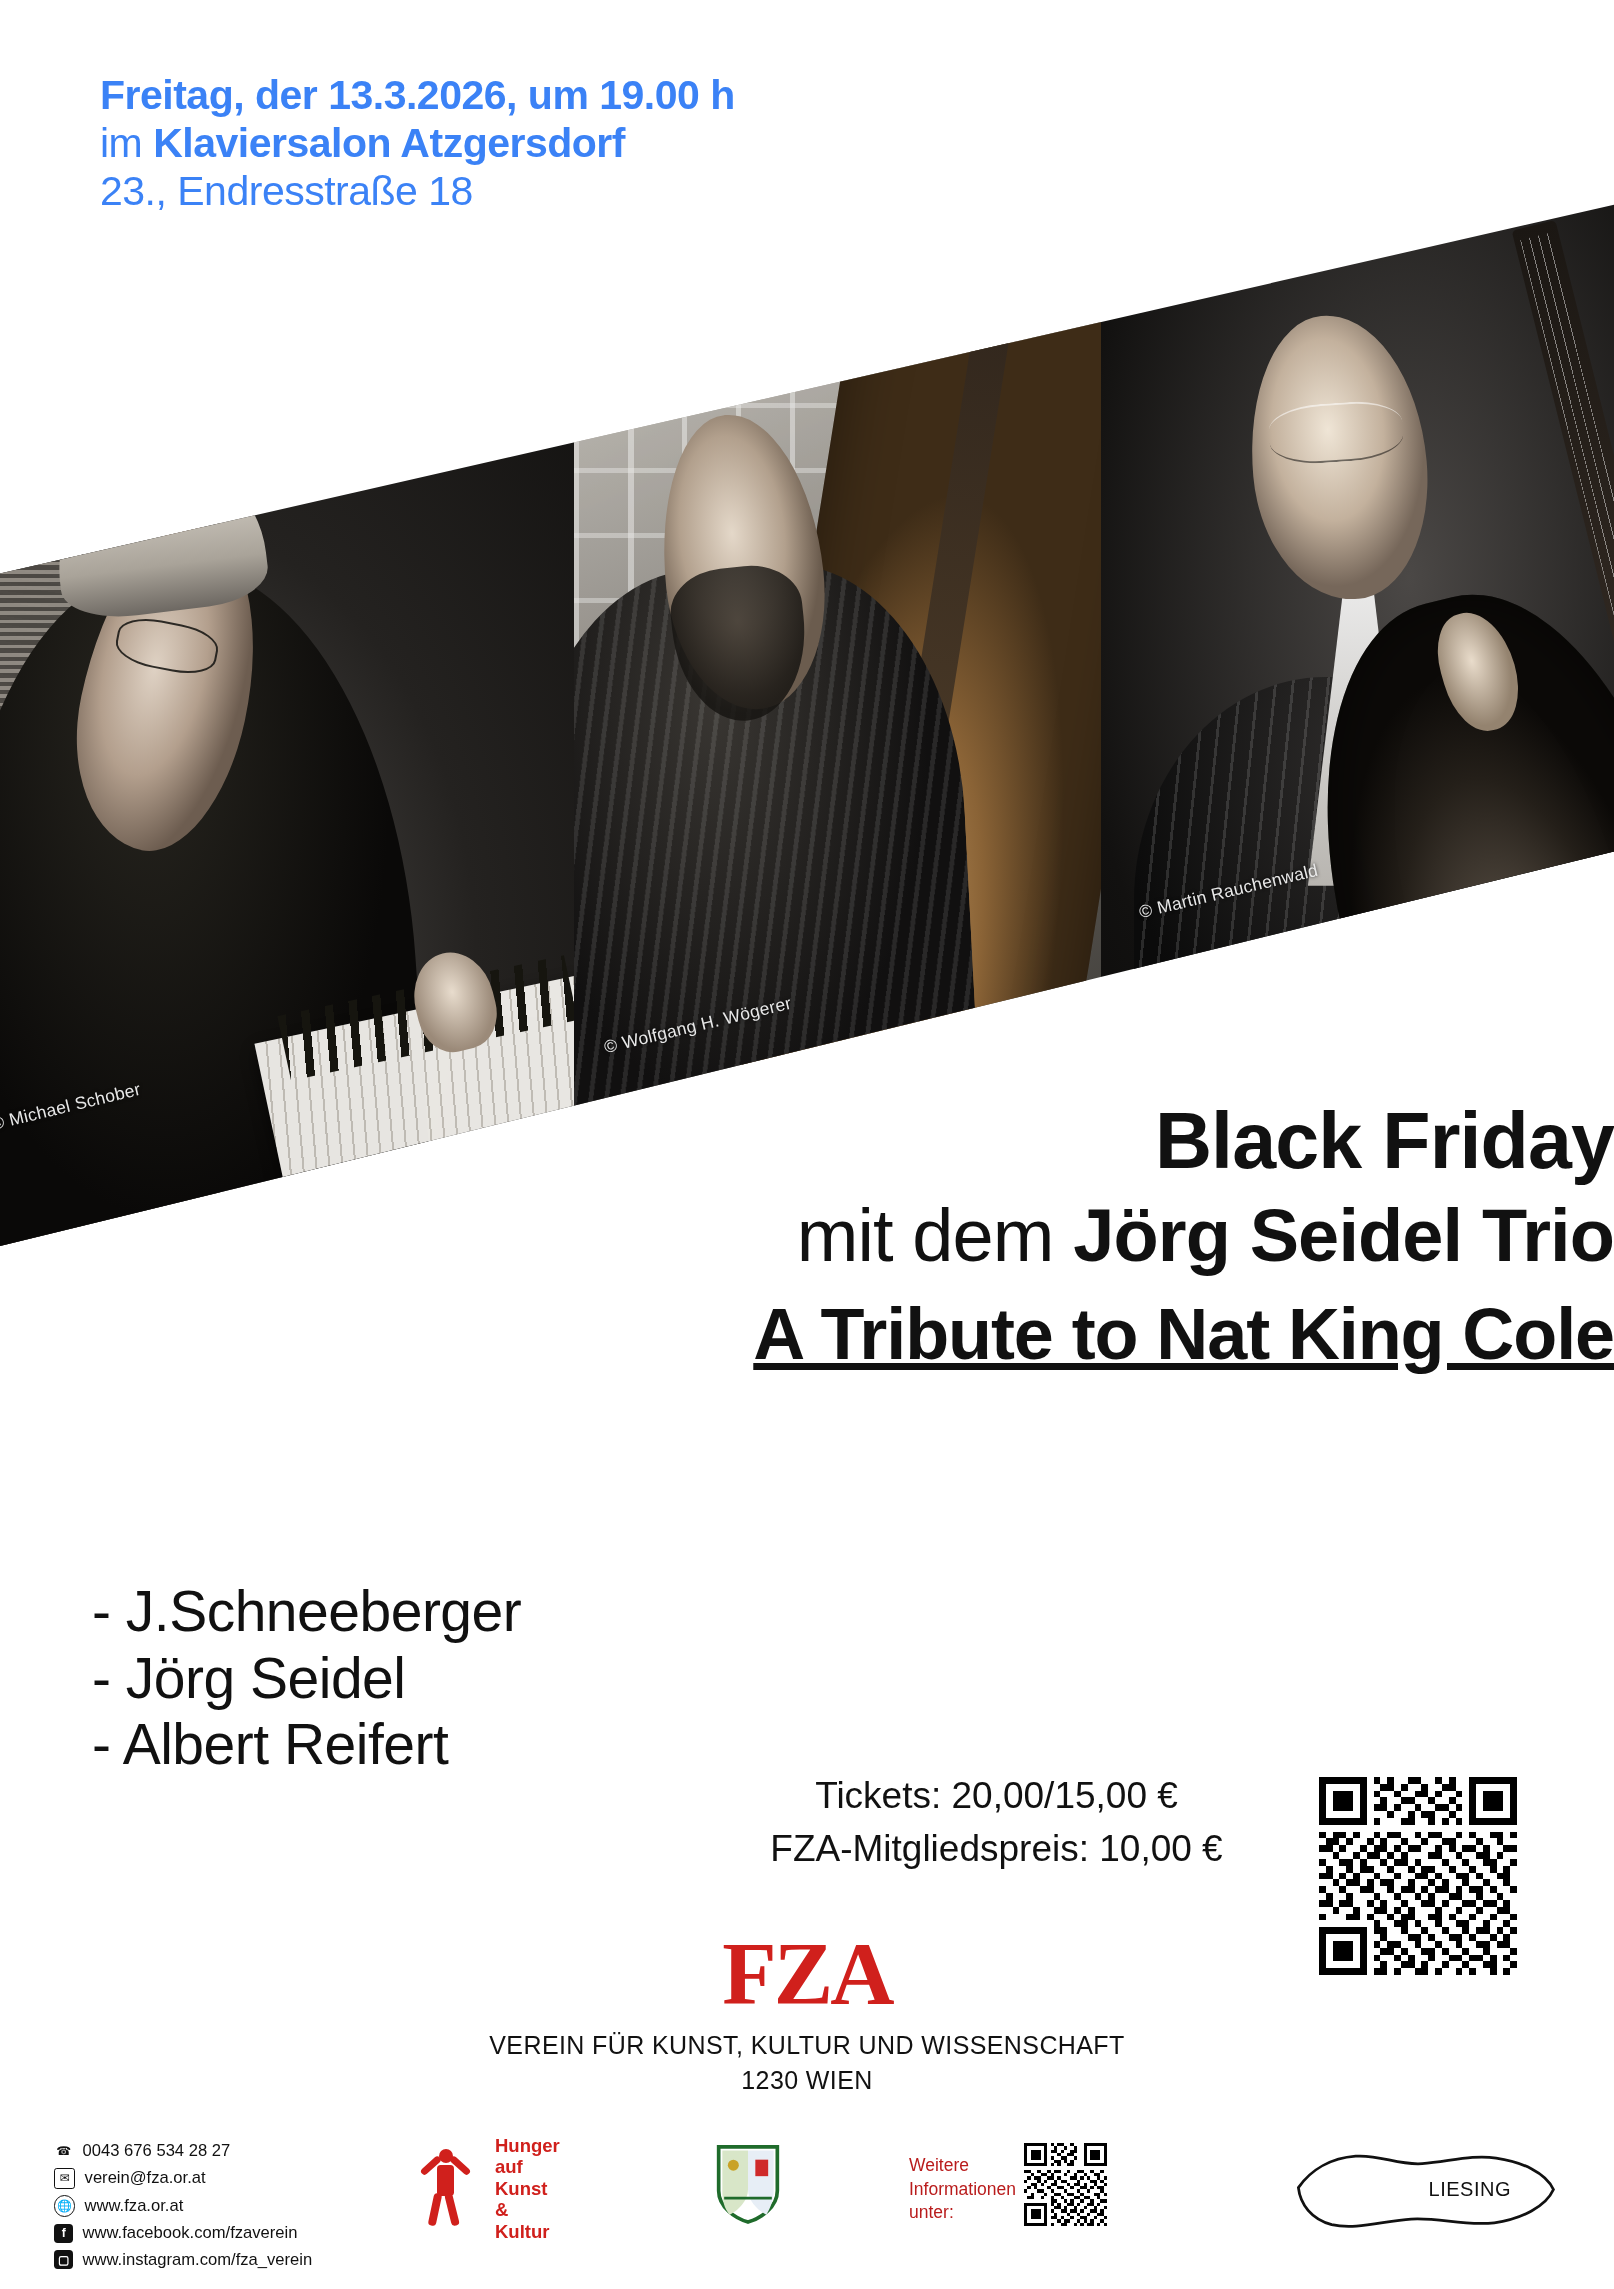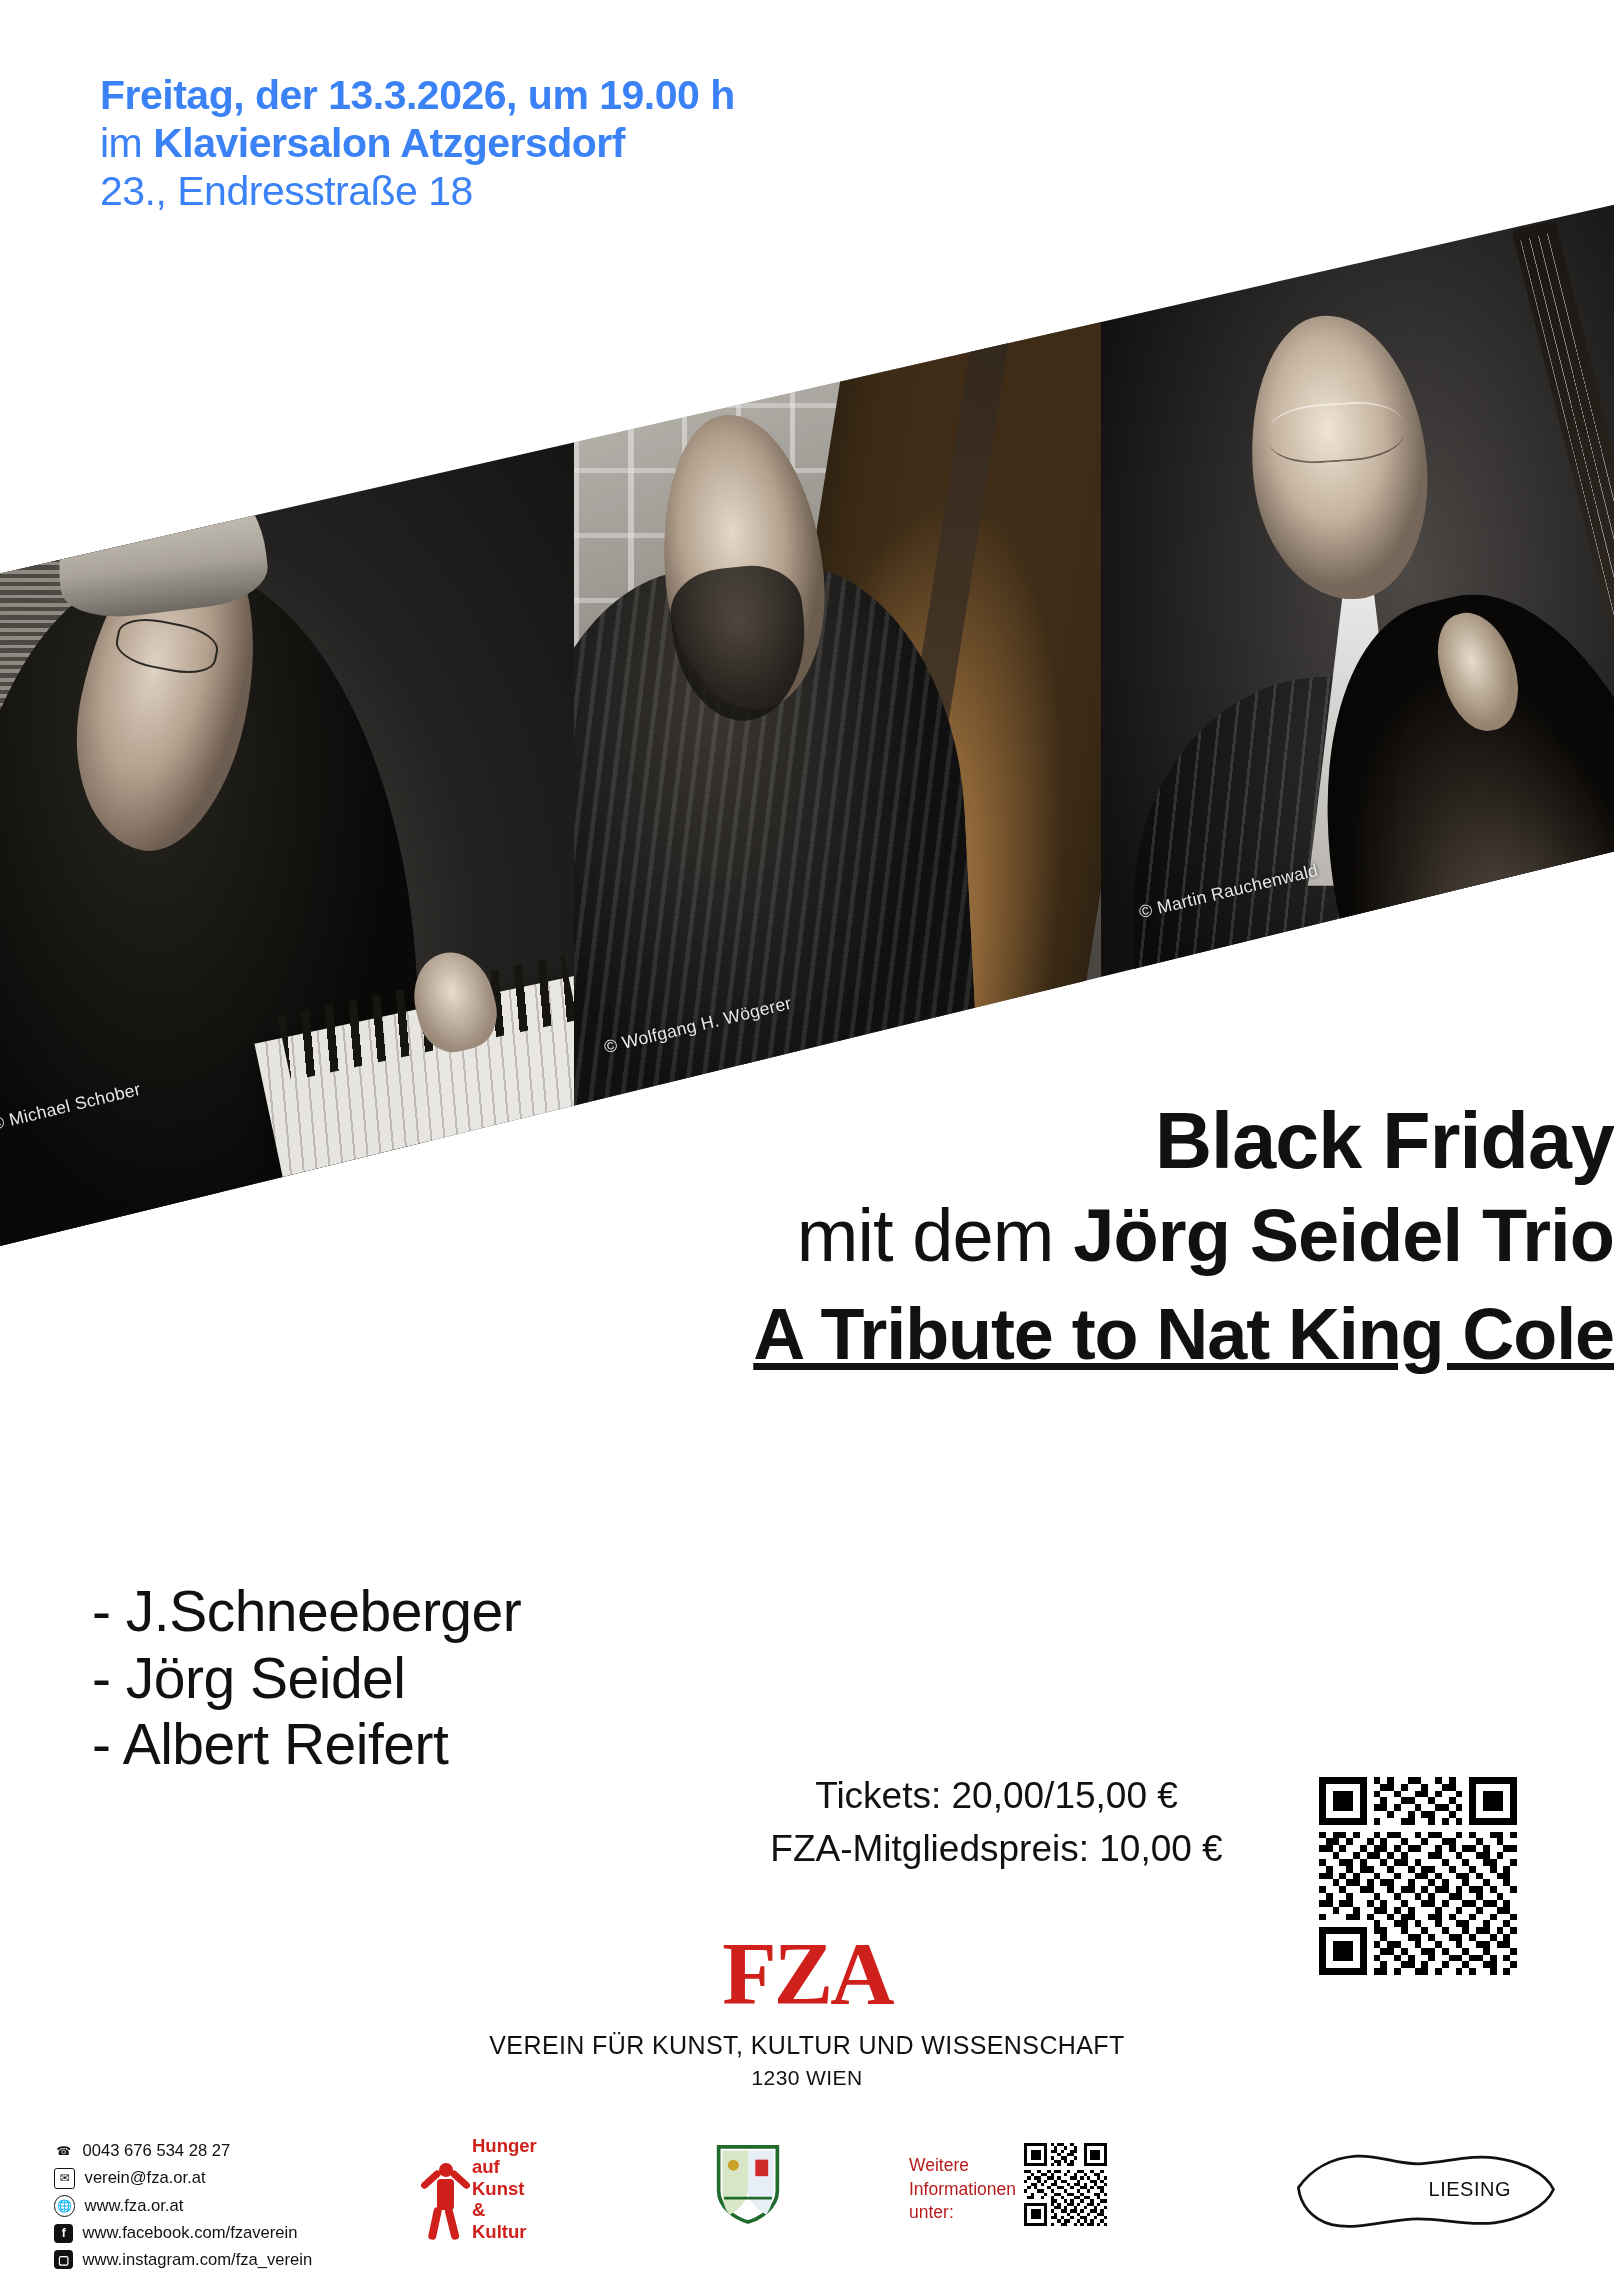--- a/index.html
+++ b/index.html
@@ -305,21 +305,21 @@
     font-family: "Liberation Serif", serif;
     line-height: 1;
   }
   .fza .sub1 {
     font-size: 25px;
     letter-spacing: 0.4px;
     margin-top: 13px;
     color: #111;
   }
   .fza .sub2 {
-    font-size: 21px;
+    font-size: 25px;
     letter-spacing: 0.4px;
     margin-top: 5.5px;
     color: #111;
   }
 
   
   .footer {
     position: absolute;
     left: 0; bottom: 0;
     width: 1614px;
@@ -352,22 +352,22 @@
     font-size: 12px; font-weight: bold;
   }
   .ci.outline { border: 1.5px solid #111; border-radius: 2.8px; }
   .ci.circle { border: 1.5px solid #111; border-radius: 50%; }
 
   
   .hunger {
     position: absolute;
     left: 420px; top: 20px;
     display: flex;
-    align-items: flex-end;
-    gap: 0;
+    align-items: center;
+    gap: 23px;
   }
   .hunger .fig {
     width: 52px; height: 79px; position: relative;
   }
   .hunger .fig .f-head {
     position: absolute; left: 18.5px; top: 0; width: 14px; height: 14px;
     background: #d0201c; border-radius: 50%;
   }
   .hunger .fig .f-body {
     position: absolute; left: 16.6px; top: 15.7px; width: 17.5px; height: 31px;

